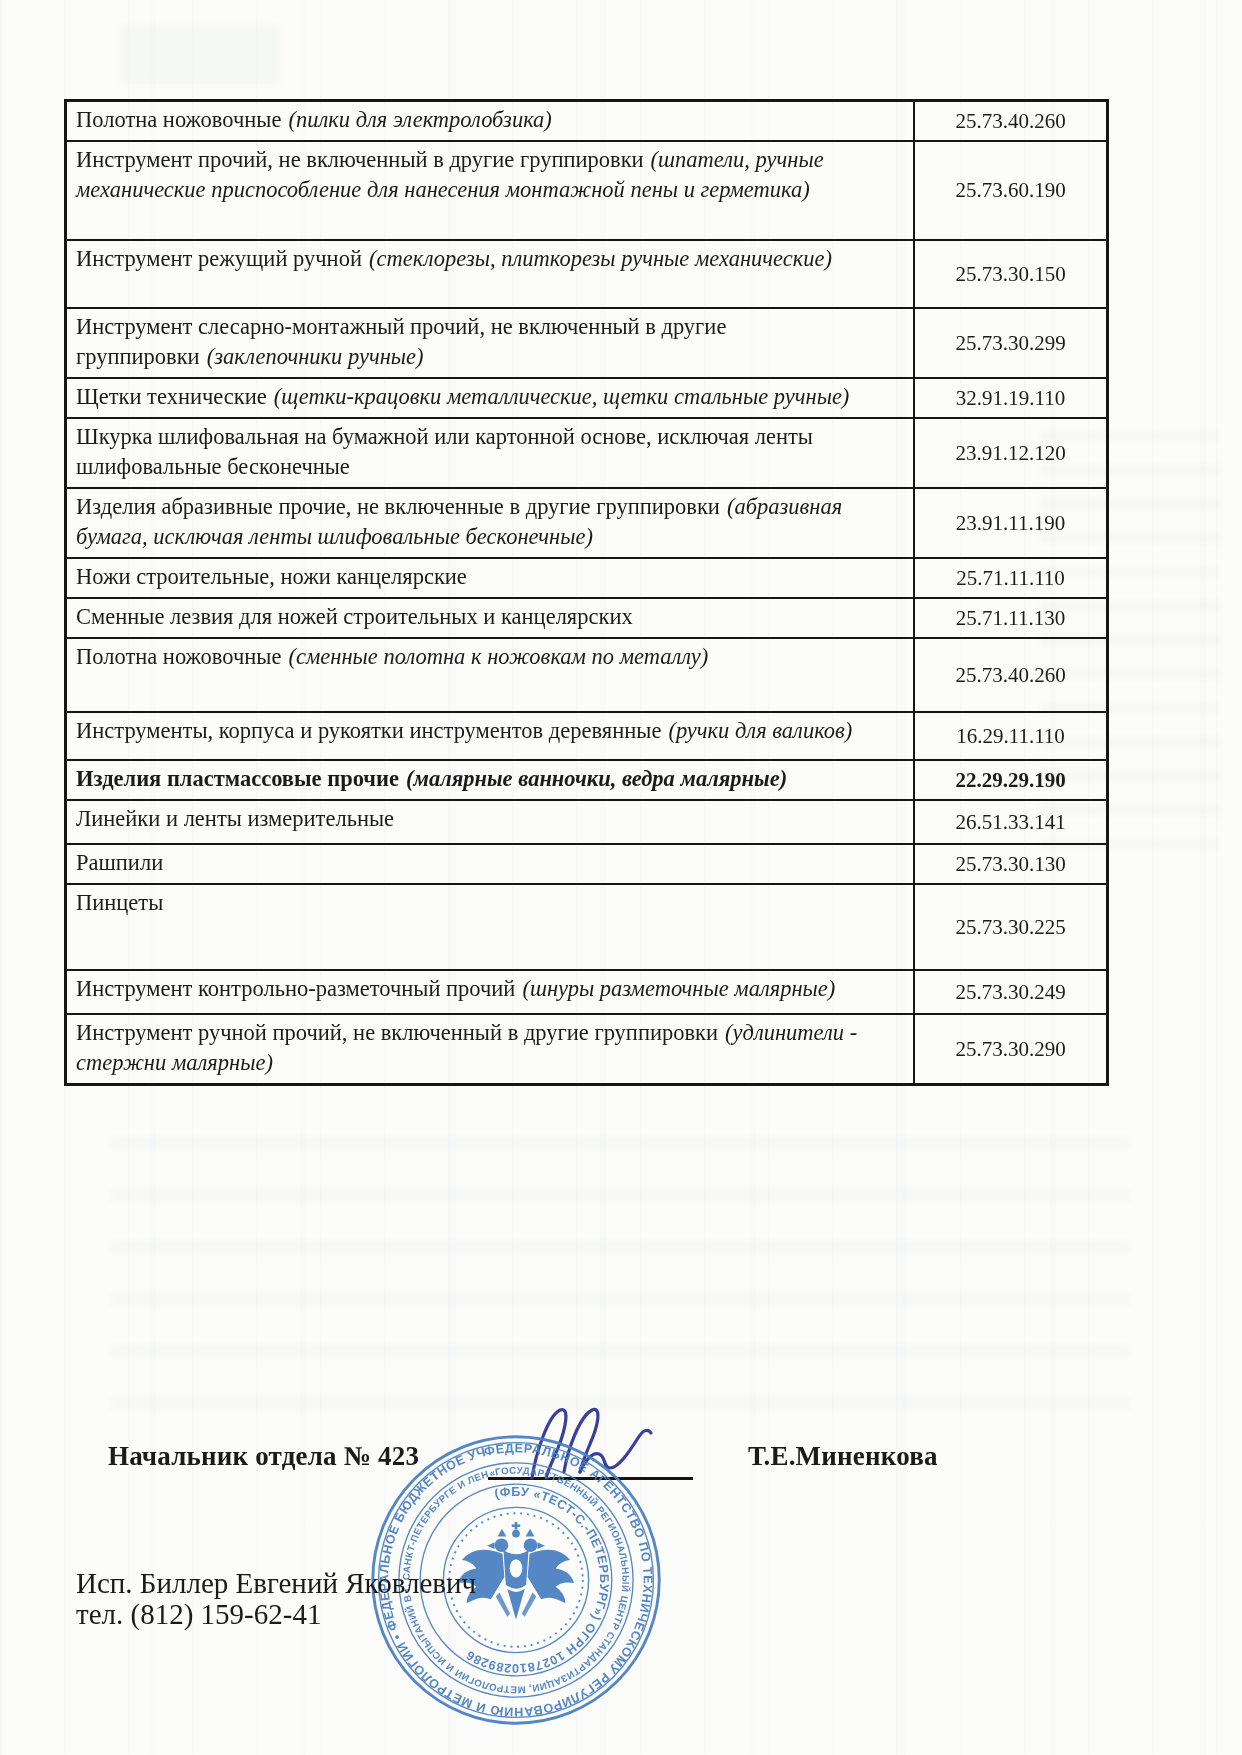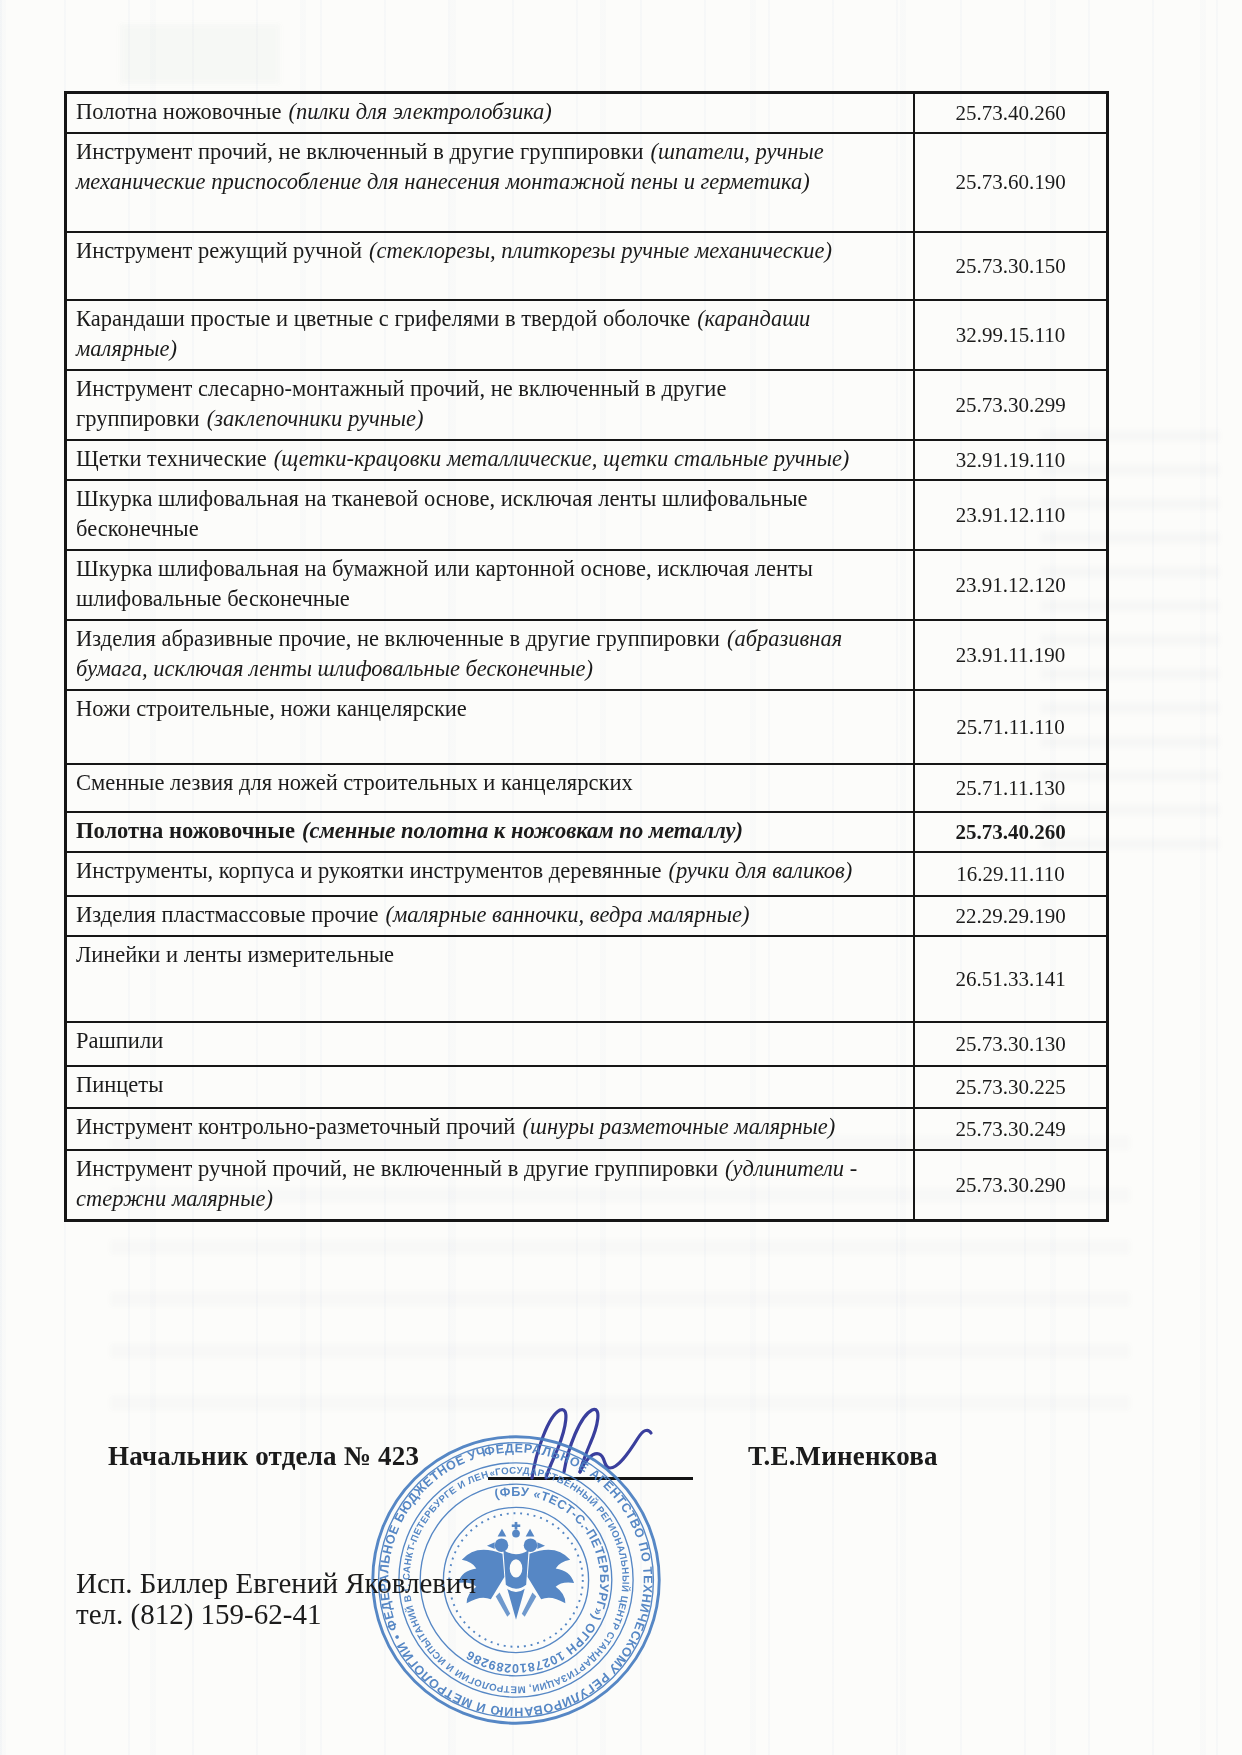--- a/index.html
+++ b/index.html
@@ -21,21 +21,21 @@
   }
   .smudge{position:absolute;filter:blur(2.5px);opacity:.6;pointer-events:none;}
   .sm1{left:1040px;top:430px;width:180px;height:420px;
        background:repeating-linear-gradient(0deg, rgba(120,130,155,.06) 0 12px, transparent 12px 34px);}
   .sm2{left:110px;top:1130px;width:1020px;height:280px;
        background:repeating-linear-gradient(0deg, rgba(115,125,150,.05) 0 14px, transparent 14px 52px);}
   .sm3{left:120px;top:24px;width:160px;height:60px;
        background:rgba(140,160,150,.08);}
 
   table.doc-table{
-    position:absolute;left:64px;top:91px;width:1045px;
+    position:absolute;left:64px;top:99px;width:1045px;
     border-collapse:collapse;
     border:3px solid #161616;
     background:transparent;
   }
   table.doc-table td{
     border:2px solid #161616;
   }
   td.desc{
     width:858px;
     vertical-align:top;
@@ -104,40 +104,32 @@
     <tr>
       <td class="desc"><span class="t">Инструмент прочий, не включенный в другие группировки</span><span class="note">(шпатели, ручные механические приспособление для нанесения монтажной пены и герметика)</span></td>
       <td class="code">25.73.60.190</td>
     </tr>
 
     <tr>
       <td class="desc"><span class="t">Инструмент режущий ручной</span><span class="note">(стеклорезы, плиткорезы ручные механические)</span></td>
       <td class="code">25.73.30.150</td>
     </tr>
 
-    <tr>
-      <td class="desc"><span class="t">Карандаши простые и цветные с грифелями в твердой оболочке</span><span class="note">(карандаши малярные)</span></td>
-      <td class="code">32.99.15.110</td>
-    </tr>
 
     <tr>
       <td class="desc"><span class="t">Инструмент слесарно-монтажный прочий, не включенный в другие группировки</span><span class="note">(заклепочники ручные)</span></td>
       <td class="code">25.73.30.299</td>
     </tr>
 
     <tr>
       <td class="desc"><span class="t">Щетки технические</span><span class="note">(щетки-крацовки металлические, щетки стальные ручные)</span></td>
       <td class="code">32.91.19.110</td>
     </tr>
 
 
-    <tr>
-      <td class="desc"><span class="t">Шкурка шлифовальная на тканевой основе, исключая ленты шлифовальные бесконечные</span></td>
-      <td class="code">23.91.12.110</td>
-    </tr>
 
     <tr>
       <td class="desc"><span class="t">Шкурка шлифовальная на бумажной или картонной основе, исключая ленты шлифовальные бесконечные</span></td>
       <td class="code">23.91.12.120</td>
     </tr>
 
     <tr>
       <td class="desc"><span class="t">Изделия абразивные прочие, не включенные в другие группировки</span><span class="note">(абразивная бумага, исключая ленты шлифовальные бесконечные)</span></td>
       <td class="code">23.91.11.190</td>
     </tr>

